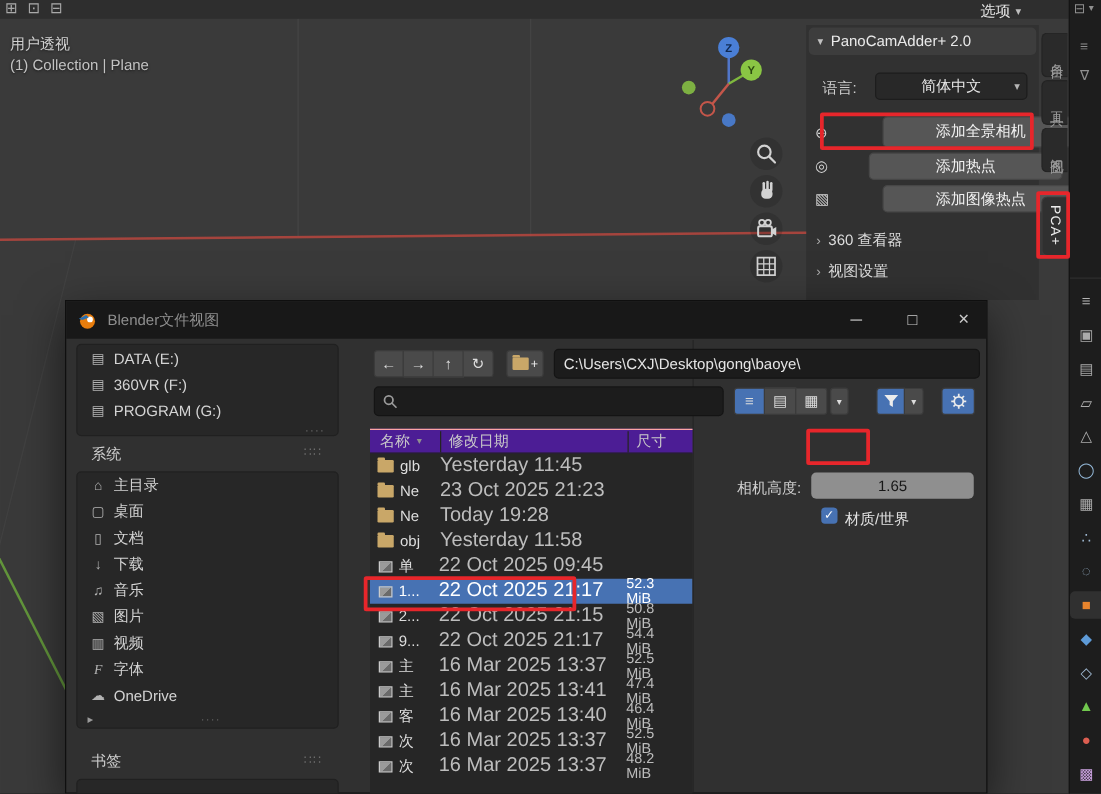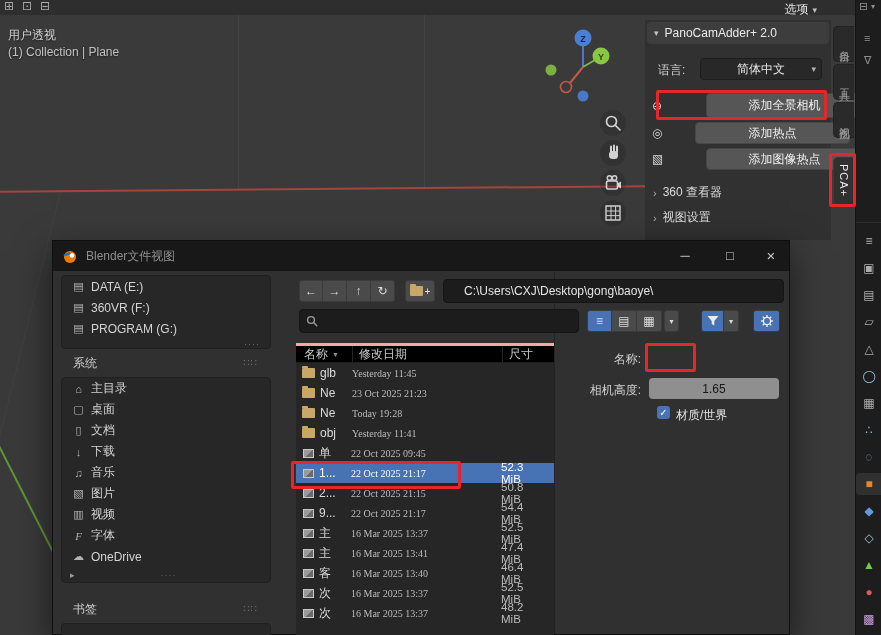--- a/index.html
+++ b/index.html
@@ -69,42 +69,42 @@
   .shead { position:absolute; color:#cdcdcd; }
   .grip { position:absolute; color:#6d6d6d; font-size:10px; letter-spacing:1px; }
   .boxdots { color:#6e6e6e; font-size:9px; letter-spacing:1px; text-align:right; padding-right:10px; height:12px; line-height:10px; }
   .exprow { height:16px; display:flex; align-items:center; color:#9a9a9a; }
   .exprow .ea { padding-left:8px; font-size:9px; }
   .exprow .ed { margin-left:86px; color:#666; font-size:9px; letter-spacing:1px; }
 
   .tb-btn { position:absolute; background:#4a4a4a; border:1px solid #3b3b3b; color:#ddd;
             display:flex; align-items:center; justify-content:center; font-size:12px; cursor:default; }
   .input { position:absolute; background:#1c1c1c; border:1px solid #141414; border-radius:4px;
-           color:#e5e5e5; padding:0 20px; font:inherit; }
+           color:#e5e5e5; padding:0 7px; font:inherit; }
   .field { position:absolute; background:#1c1c1c; border:1px solid #141414; border-radius:4px;
            display:flex; align-items:center; padding:0 6px; gap:5px; }
   .bare { flex:1; background:transparent; border:none; color:#e5e5e5; font:inherit; outline:none; min-width:0; }
 
-  .flhead { position:absolute; left:243px; top:102px; width:258px; height:20px; background:#000000;
-            border-top:3px solid #fca5a5; border-bottom:1px solid #1f1f1f; display:flex; align-items:center;
+  .flhead { position:absolute; left:243px; top:102px; width:258px; height:20px; background:#4c1d95;
+            border-top:1px solid #fca5a5; border-bottom:1px solid #1f1f1f; display:flex; align-items:center;
             color:#c9c9c9; }
   .fh-name { width:56px; padding-left:8px; flex:none; display:flex; align-items:center; gap:4px; }
   .fh-name .st { font-size:7px; color:#8f8f8f; }
   .fh-date { width:150px; flex:none; border-left:1px solid #242424; padding-left:6px; }
   .fh-size { flex:1; border-left:1px solid #242424; padding-left:6px; }
 
   .flist { position:absolute; left:243px; top:122px; width:258px; height:273px; background:#262626; overflow:hidden; }
   .frow { display:flex; align-items:center; height:20px; cursor:default; }
   .fic { width:13px; height:10px; margin-left:6px; flex:none; position:relative; }
   .fic.folder { background:#c9a768; border-radius:1px; }
   .fic.folder::before { content:""; position:absolute; left:0; top:-2px; width:6px; height:2px;
                         background:#c9a768; border-radius:1px 1px 0 0; }
   .fic.imgf { width:11px; height:9px; border:1px solid #c9c9c9; background:linear-gradient(135deg,#9a9a9a 55%,#6b6b6b 55%); margin-left:7px; }
   .fname { width:32px; margin-left:5px; white-space:nowrap; overflow:hidden; flex:none; color:#dddddd; }
-  .fdate { width:150px; flex:none; font-size:10px; color:#bdbdbd;font-family:Liberation Serif, serif; }
+  .fdate { width:150px; flex:none; font-size:16px; color:#bdbdbd; }
   .fsize { flex:1; text-align:left; padding-right:8px; color:#bcbcbc; font-size:11.5px; }
   .frow.sel .fname, .frow.sel .fdate, .frow.sel .fsize { color:#ffffff; }
 
   .rlabel { position:absolute; color:#cfcfcf; text-align:right; }
   .numslider { position:absolute; background:#8f8f8f; border-radius:4px; color:#171717; text-align:center;
                font-size:12px; display:flex; align-items:center; justify-content:center; cursor:ew-resize; }
   .cb { position:absolute; width:13px; height:13px; border-radius:3px; background:#4772b3; color:#fff;
         font-size:10px; line-height:13px; text-align:center; cursor:default; }
   .cblabel { position:absolute; color:#e2e2e2; }
 
@@ -387,21 +387,21 @@
       </div>
       <div class="frow">
         <span class="fic folder"></span>
         <span class="fname">Ne</span>
         <span class="fdate">Today 19:28</span>
         <span class="fsize"></span>
       </div>
       <div class="frow">
         <span class="fic folder"></span>
         <span class="fname">obj</span>
-        <span class="fdate">Yesterday 11:41</span>
+        <span class="fdate">Yesterday 11:58</span>
         <span class="fsize"></span>
       </div>
       <div class="frow">
         <span class="fic imgf"></span>
         <span class="fname">单</span>
         <span class="fdate">22 Oct 2025 09:45</span>
         <span class="fsize"></span>
       </div>
       <div class="frow sel" style="background-color: rgb(71, 114, 179);">
         <span class="fic imgf"></span>
@@ -446,21 +446,20 @@
         <span class="fsize">52.5 MiB</span>
       </div>
       <div class="frow">
         <span class="fic imgf"></span>
         <span class="fname">次</span>
         <span class="fdate">16 Mar 2025 13:37</span>
         <span class="fsize">48.2 MiB</span>
       </div>
     </div>
 
-    <div class="rlabel" style="left:440px;top:110px;width:148px;">名称:</div>
 
     <div class="rlabel" style="left:440px;top:141px;width:148px;">相机高度:</div>
     <div class="numslider" style="left:596px;top:137px;width:130px;height:21px;">1.65</div>
 
     <div class="cb" style="left: 604px; top: 165px; background-color: rgb(71, 114, 179);">✓</div>
     <div class="cblabel" style="left:623px;top:166px;">材质/世界</div>
   </div>
 
   <div class="anno" style="left: 656px; top: 90px; width: 171px; height: 30px; border-color: rgb(231, 38, 43);"></div>
   <div class="anno" style="left: 829px; top: 153px; width: 27px; height: 54px; border-color: rgb(231, 38, 43);"></div>

